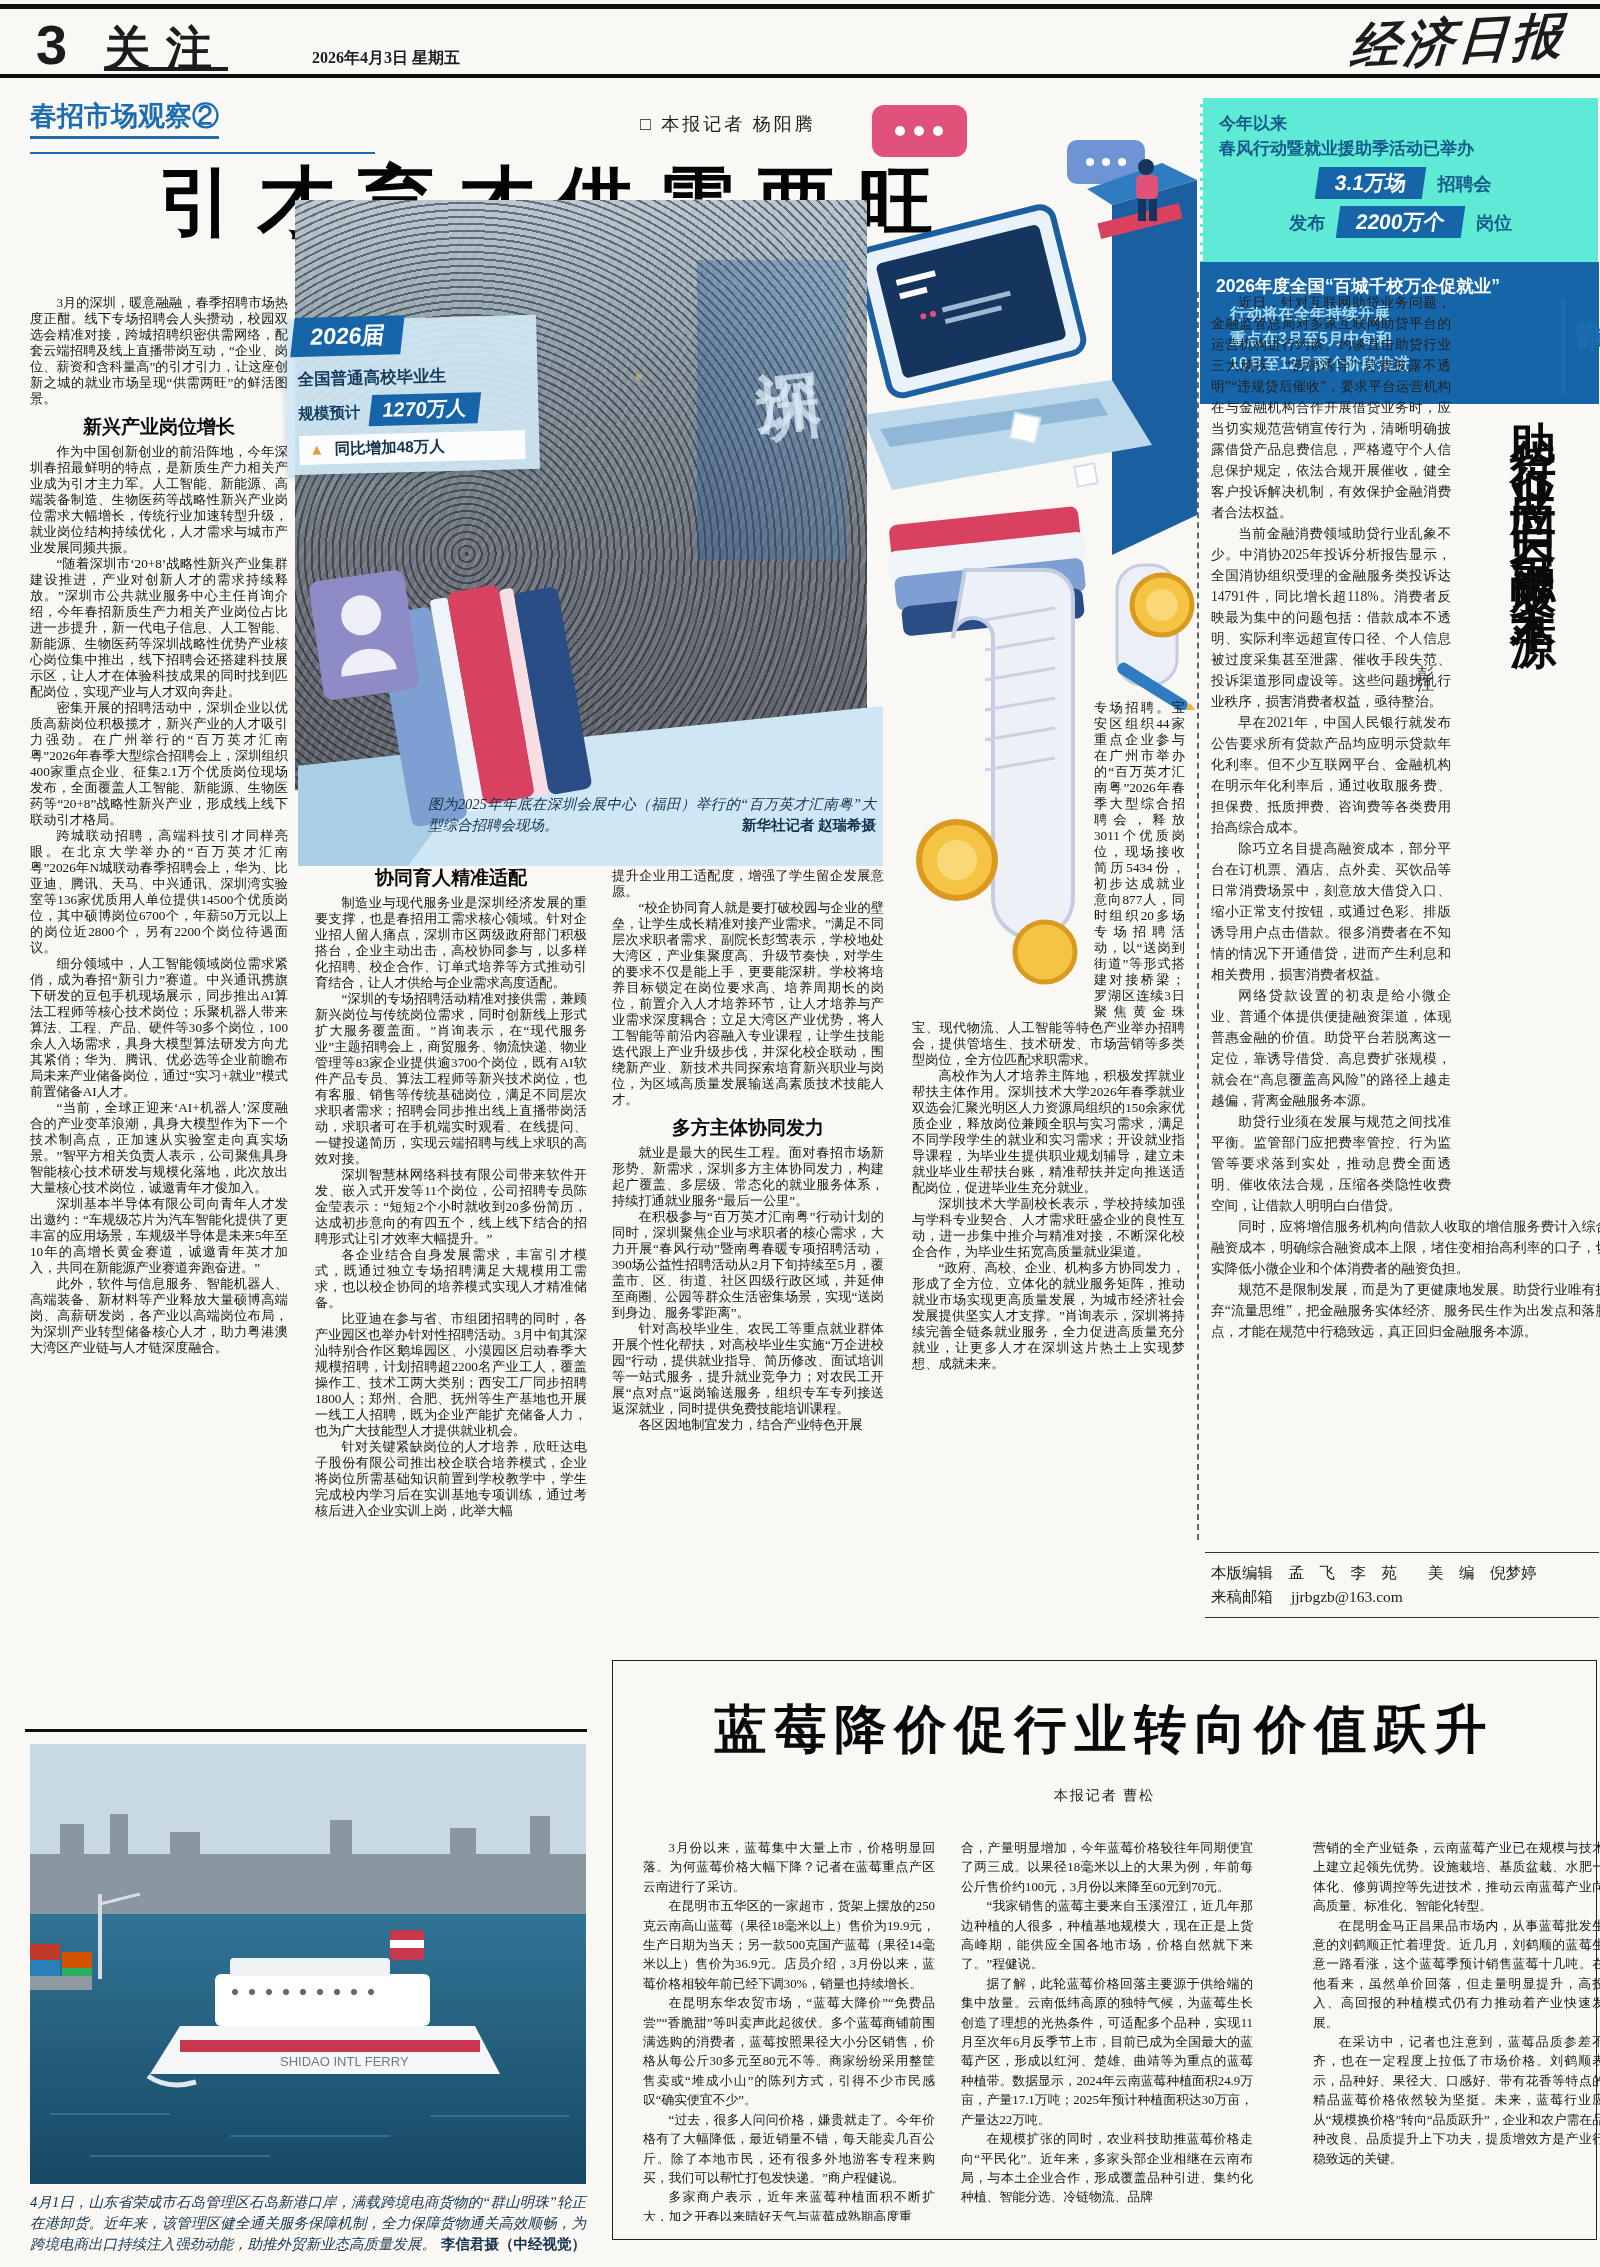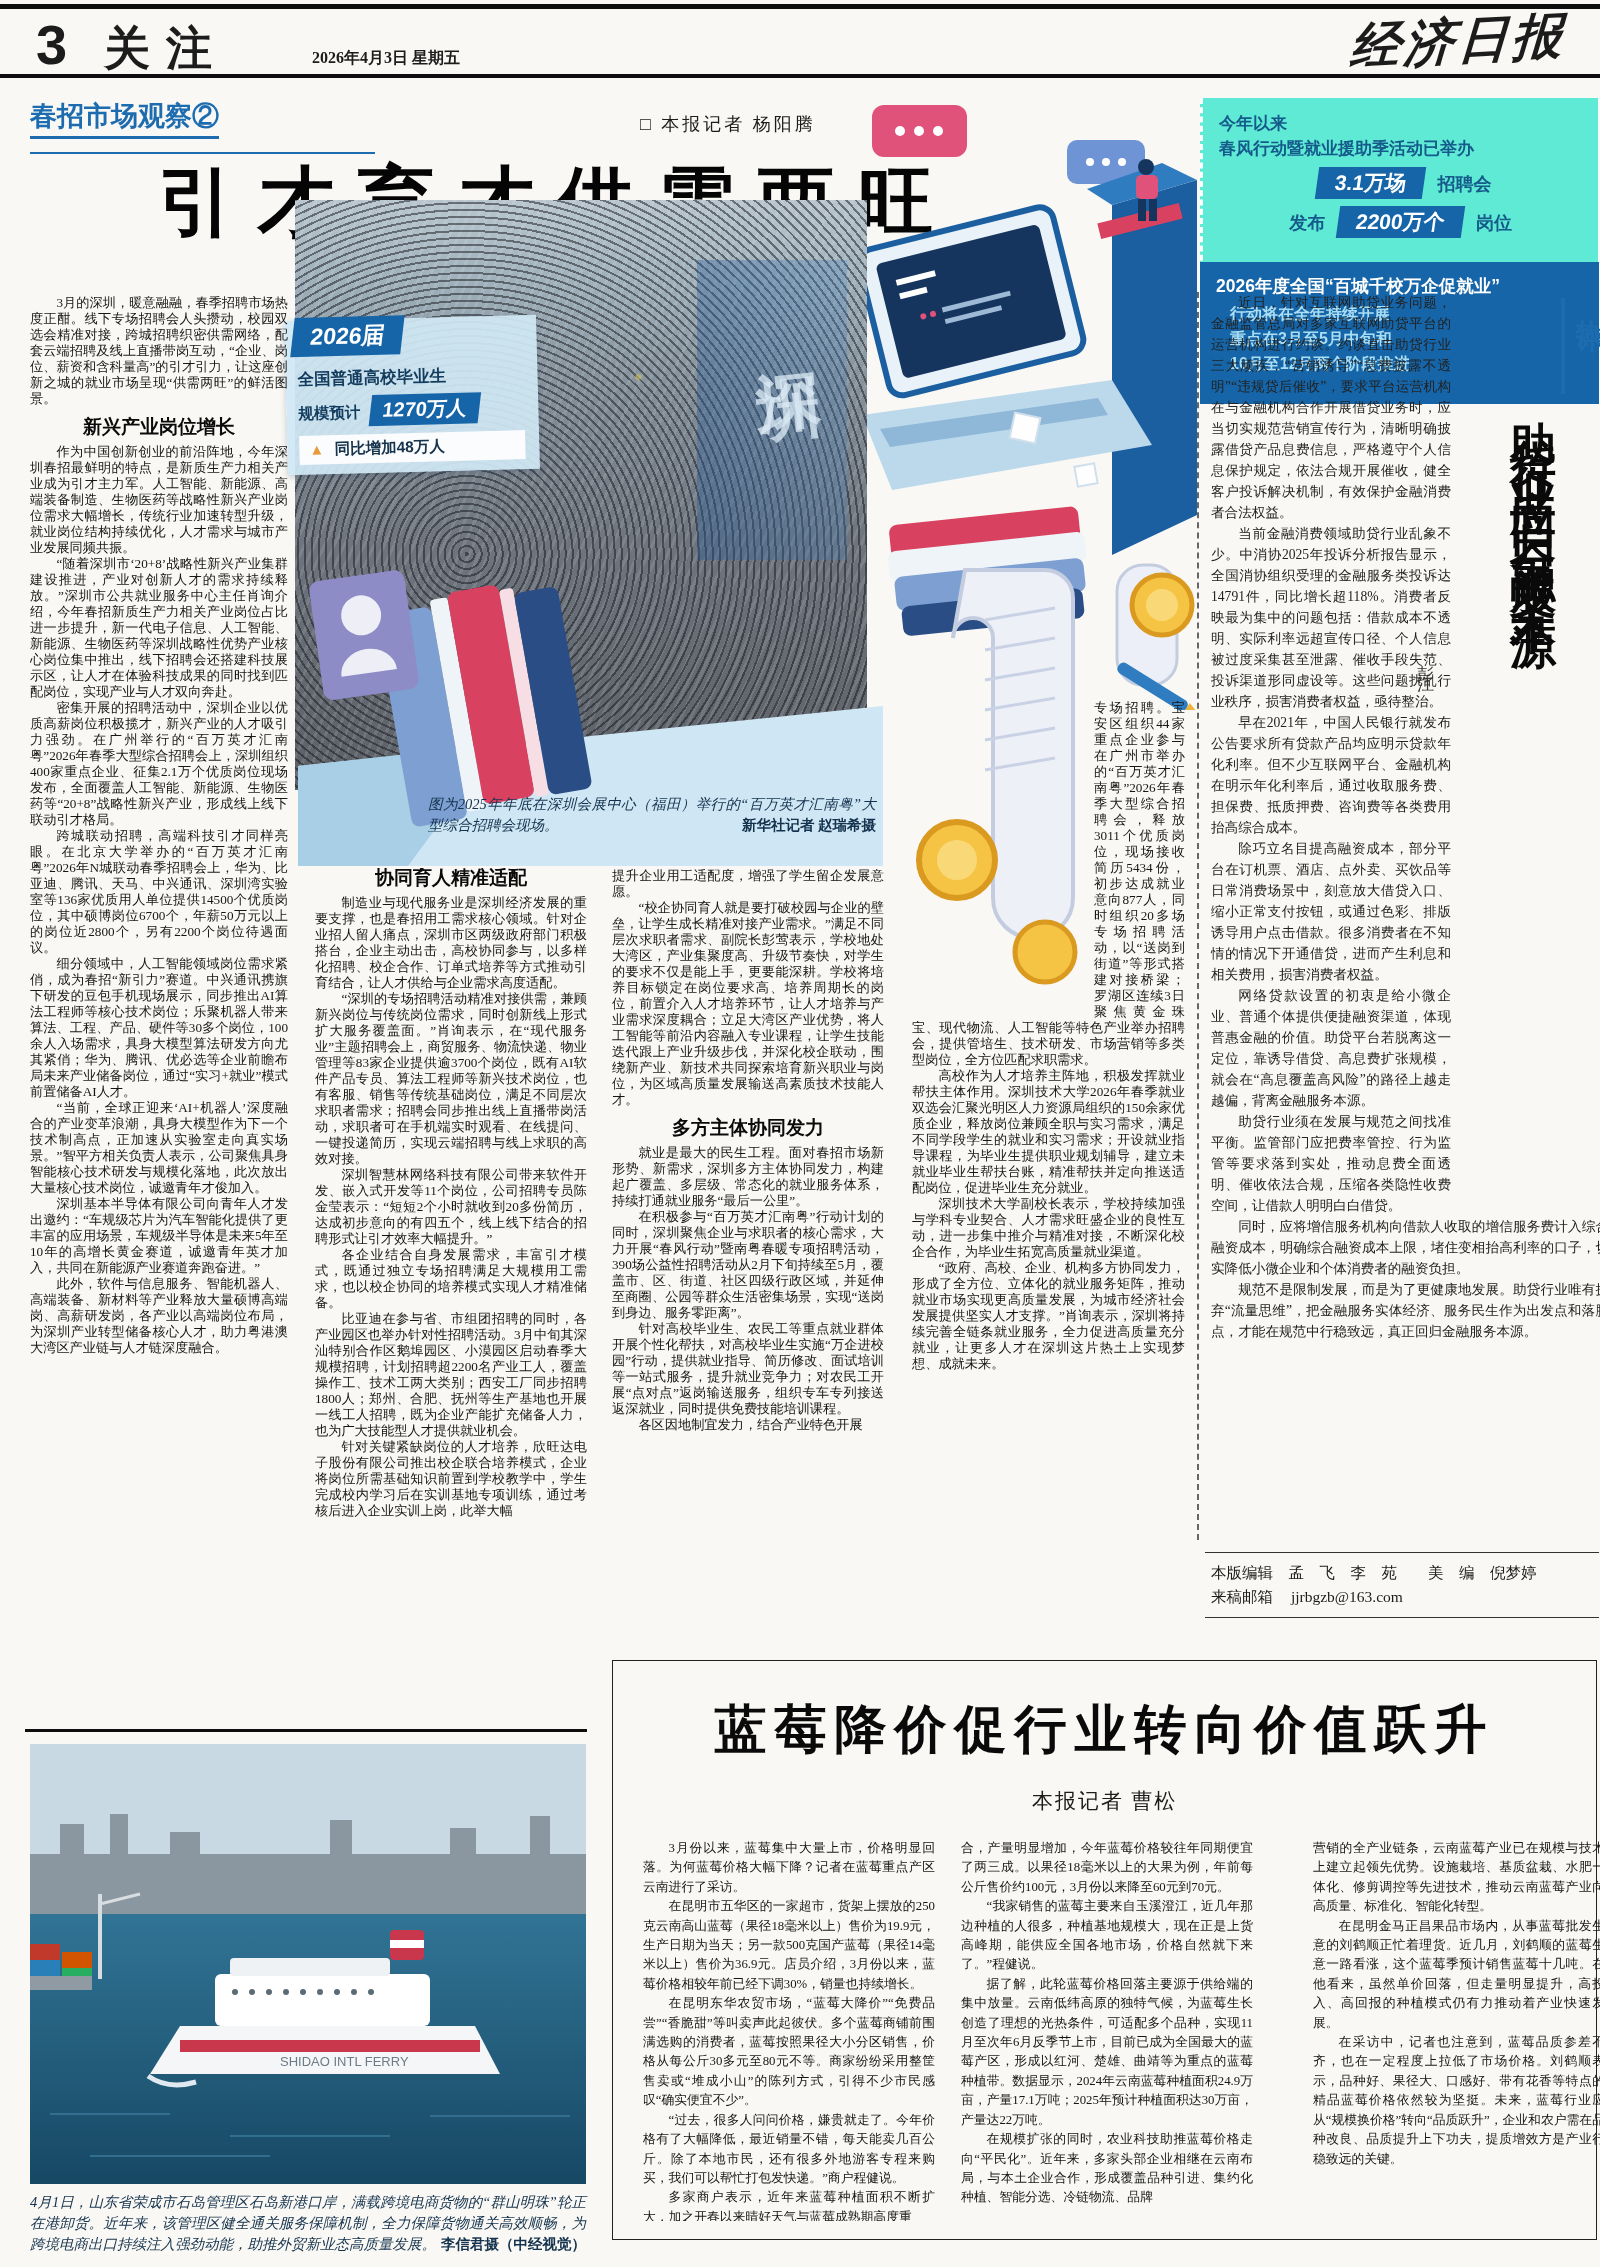--- a/index.html
+++ b/index.html
@@ -2,21 +2,21 @@
 <html><head>
 <meta charset="utf-8">
 <style>
   html,body{margin:0;padding:0;background:#e8e6e0;}
   #paper{position:relative;width:1600px;height:2267px;background:#f9f8f4;margin:0 auto;
          font-family:"Liberation Serif","DejaVu Serif",serif;color:#1c1c1c;overflow:hidden;}
   .abs{position:absolute;}
   .rule{background:#0e0e0e;}
   
   .pageno{font-family:"Liberation Sans",sans-serif;font-weight:900;font-size:56px;}
-  .section{font-family:"Liberation Sans",sans-serif;font-weight:900;font-size:46px;letter-spacing:16px;}
+  .section{font-family:"Liberation Sans",sans-serif;font-weight:900;font-size:46px;letter-spacing:16px;text-decoration:underline;}
   .date{font-size:16px;font-weight:700;}
   .masthead{font-size:50px;font-weight:900;font-style:italic;transform:rotate(-3deg) skewX(-6deg);letter-spacing:4px;}
   
   .kicker{font-family:"Liberation Sans",sans-serif;font-weight:800;font-size:27px;color:#1d6cb0;
           border-bottom:3px solid #1d6cb0;padding-bottom:5px;}
   .kickline{position:absolute;left:30px;top:152px;width:345px;height:2px;background:#1d6cb0;}
   .headline{font-family:"Liberation Sans",sans-serif;font-weight:900;font-size:76px;letter-spacing:24px;color:#050505;white-space:nowrap;}
   .byline{font-size:18px;letter-spacing:3px;}
   .bodycol{font-size:13.2px;line-height:16px;text-align:justify;overflow:hidden;color:#161616;}
   .para{margin:0;text-indent:2em;}
@@ -61,21 +61,21 @@
   .spacer-r{float:right;width:158px;height:885px;}
   .vtitle{writing-mode:vertical-rl;font-family:"Liberation Sans",sans-serif;font-weight:900;
           font-size:46px;letter-spacing:17px;color:#0a0a0a;}
   .vbadge{writing-mode:vertical-rl;font-family:"Liberation Sans",sans-serif;font-weight:800;
           font-size:27px;letter-spacing:6px;color:#1d6cb0;border-left:4px solid #1d6cb0;padding-left:6px;}
   .vauthor{writing-mode:vertical-rl;font-size:17px;letter-spacing:10px;color:#333;}
   .edbox{border-top:1.5px solid #333;border-bottom:1.5px solid #333;padding:8px 6px;font-size:15.5px;line-height:24px;}
   
   .bluebord{border:1.5px solid #222;background:#f9f8f4;}
   .bhead{font-weight:900;font-size:52px;letter-spacing:8px;text-align:center;color:#0a0a0a;}
-  .bbyline{text-align:center;font-size:21px;letter-spacing:2px;}
+  .bbyline{text-align:center;font-size:14px;letter-spacing:2px;}
   .bcol{font-size:12.8px;line-height:19.4px;text-align:justify;overflow:hidden;color:#161616;}
   
   .scroll-spacer{float:left;width:182px;height:312px;}
 </style>
 </head>
 <body>
 
 <div id="paper">
 
   <div class="abs rule" style="left:0;top:4px;width:1600px;height:5px;"></div>

